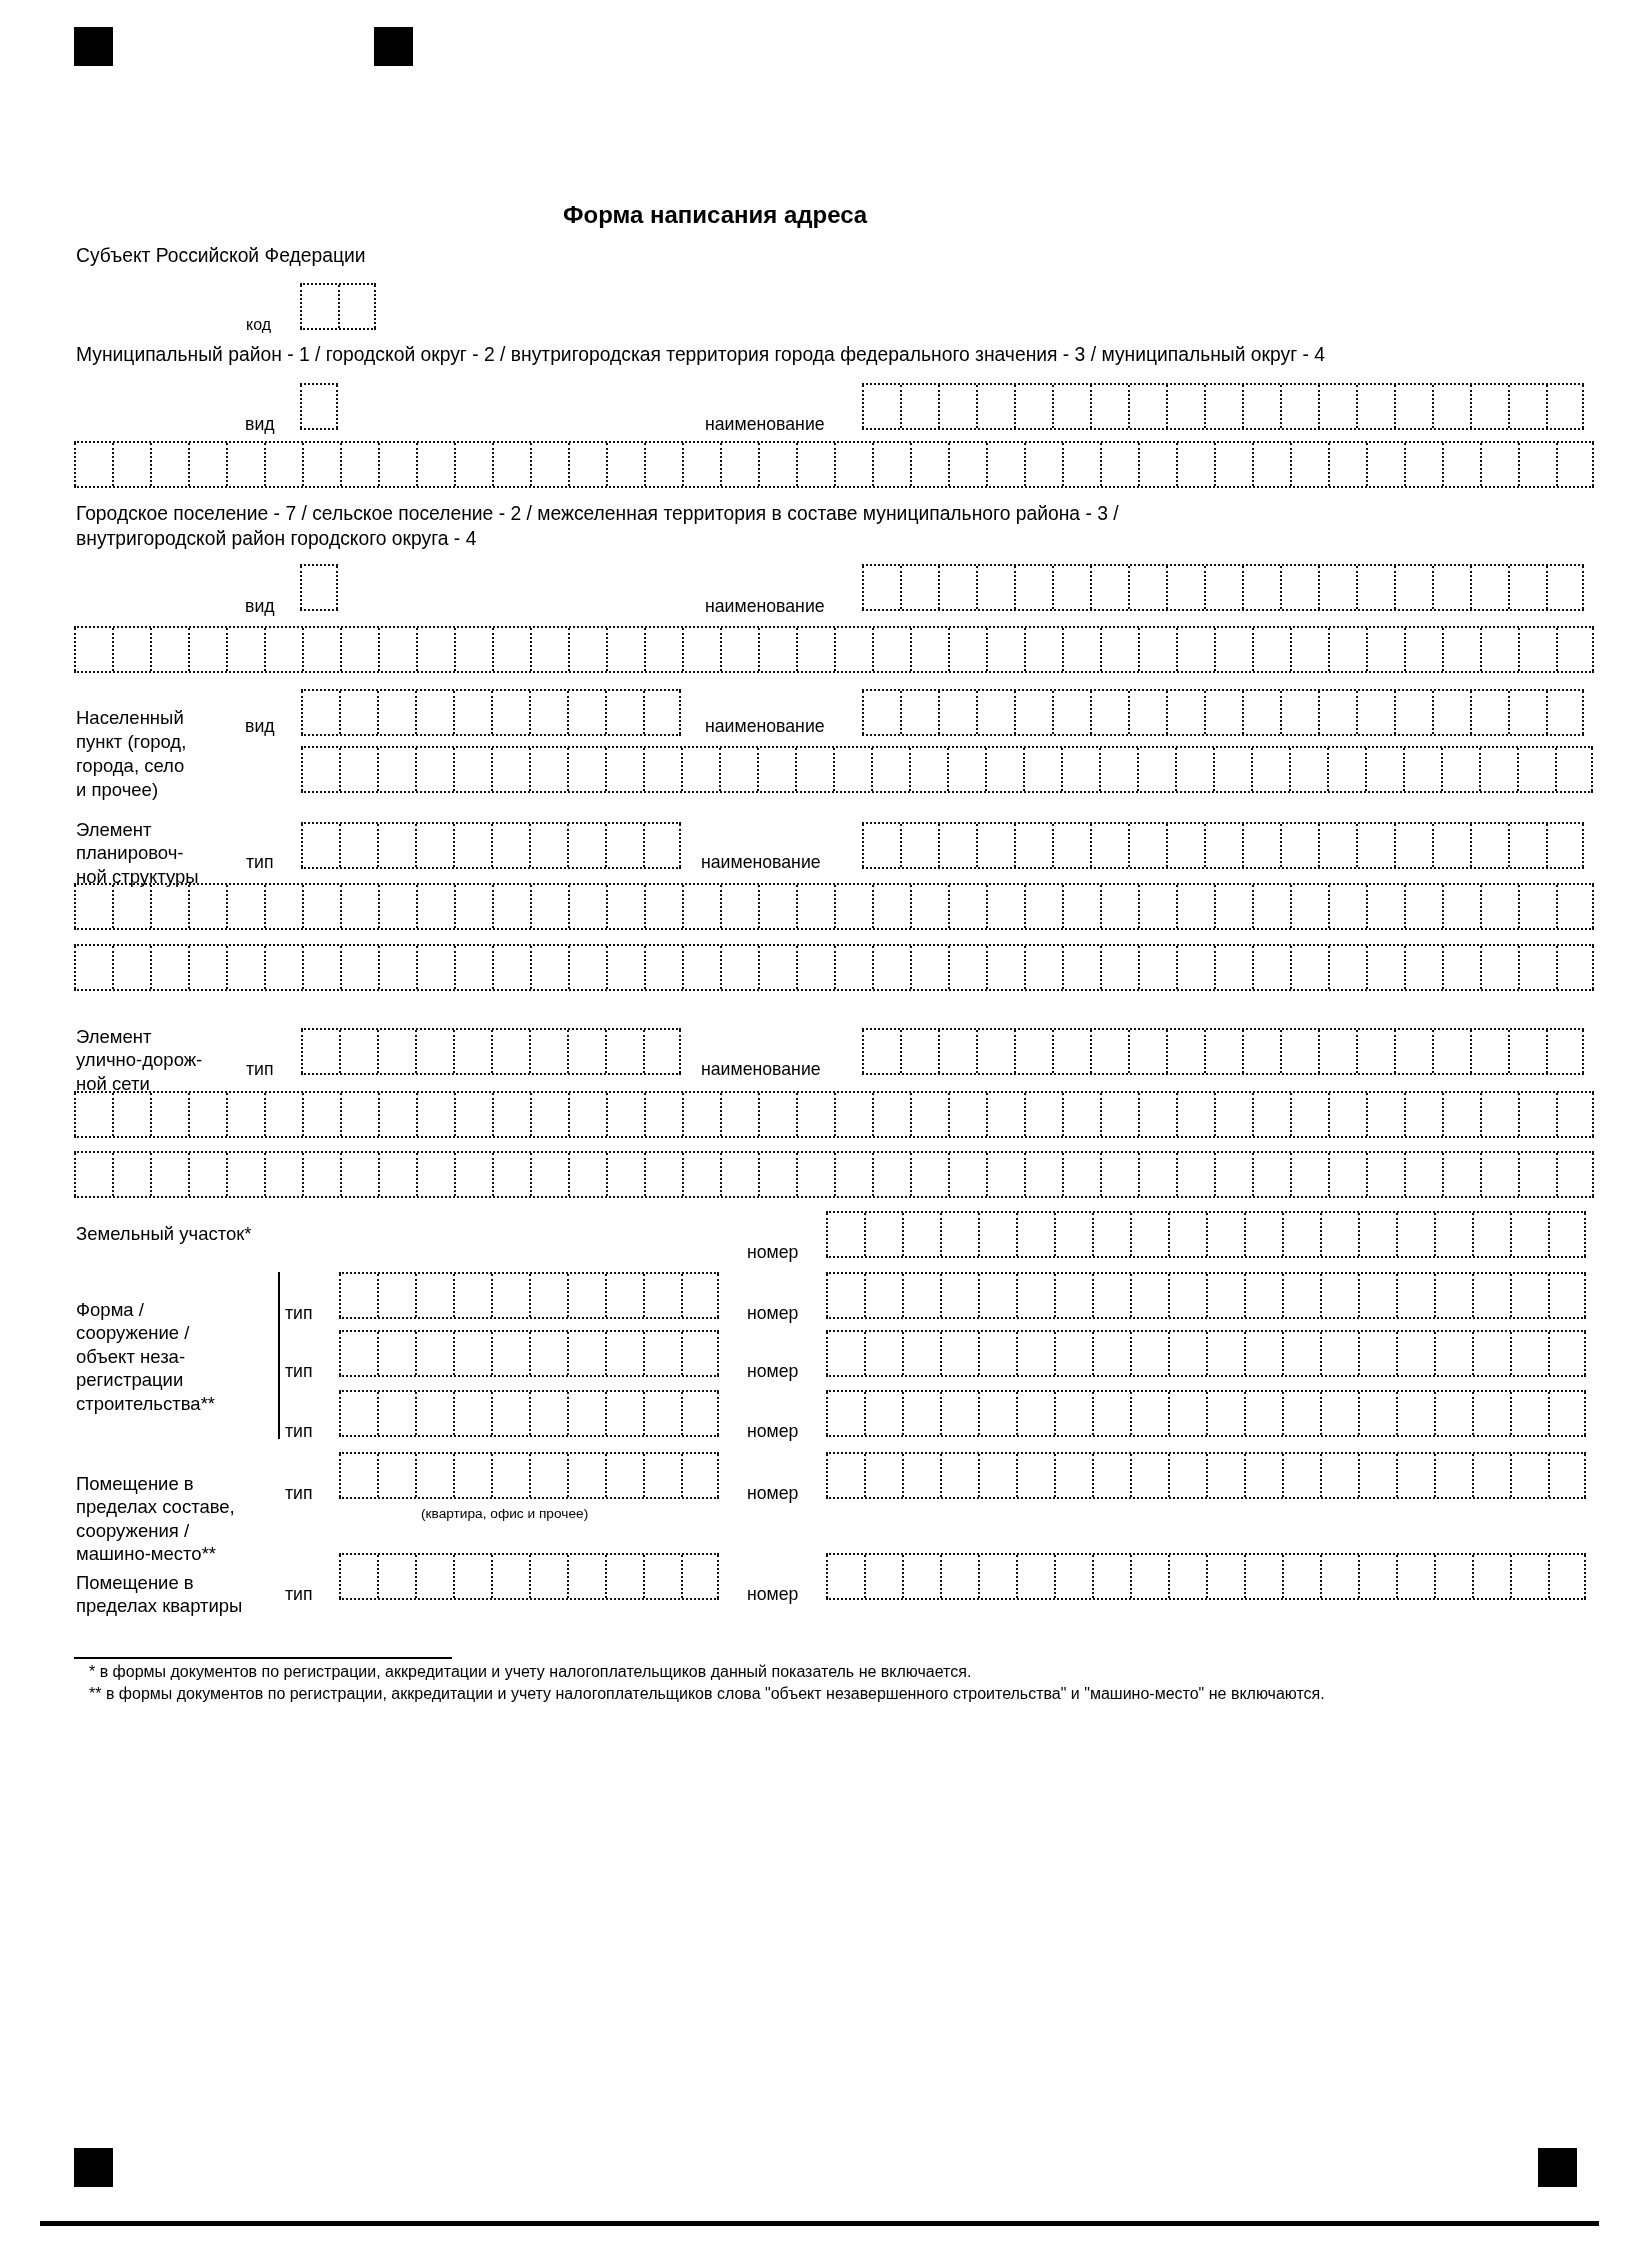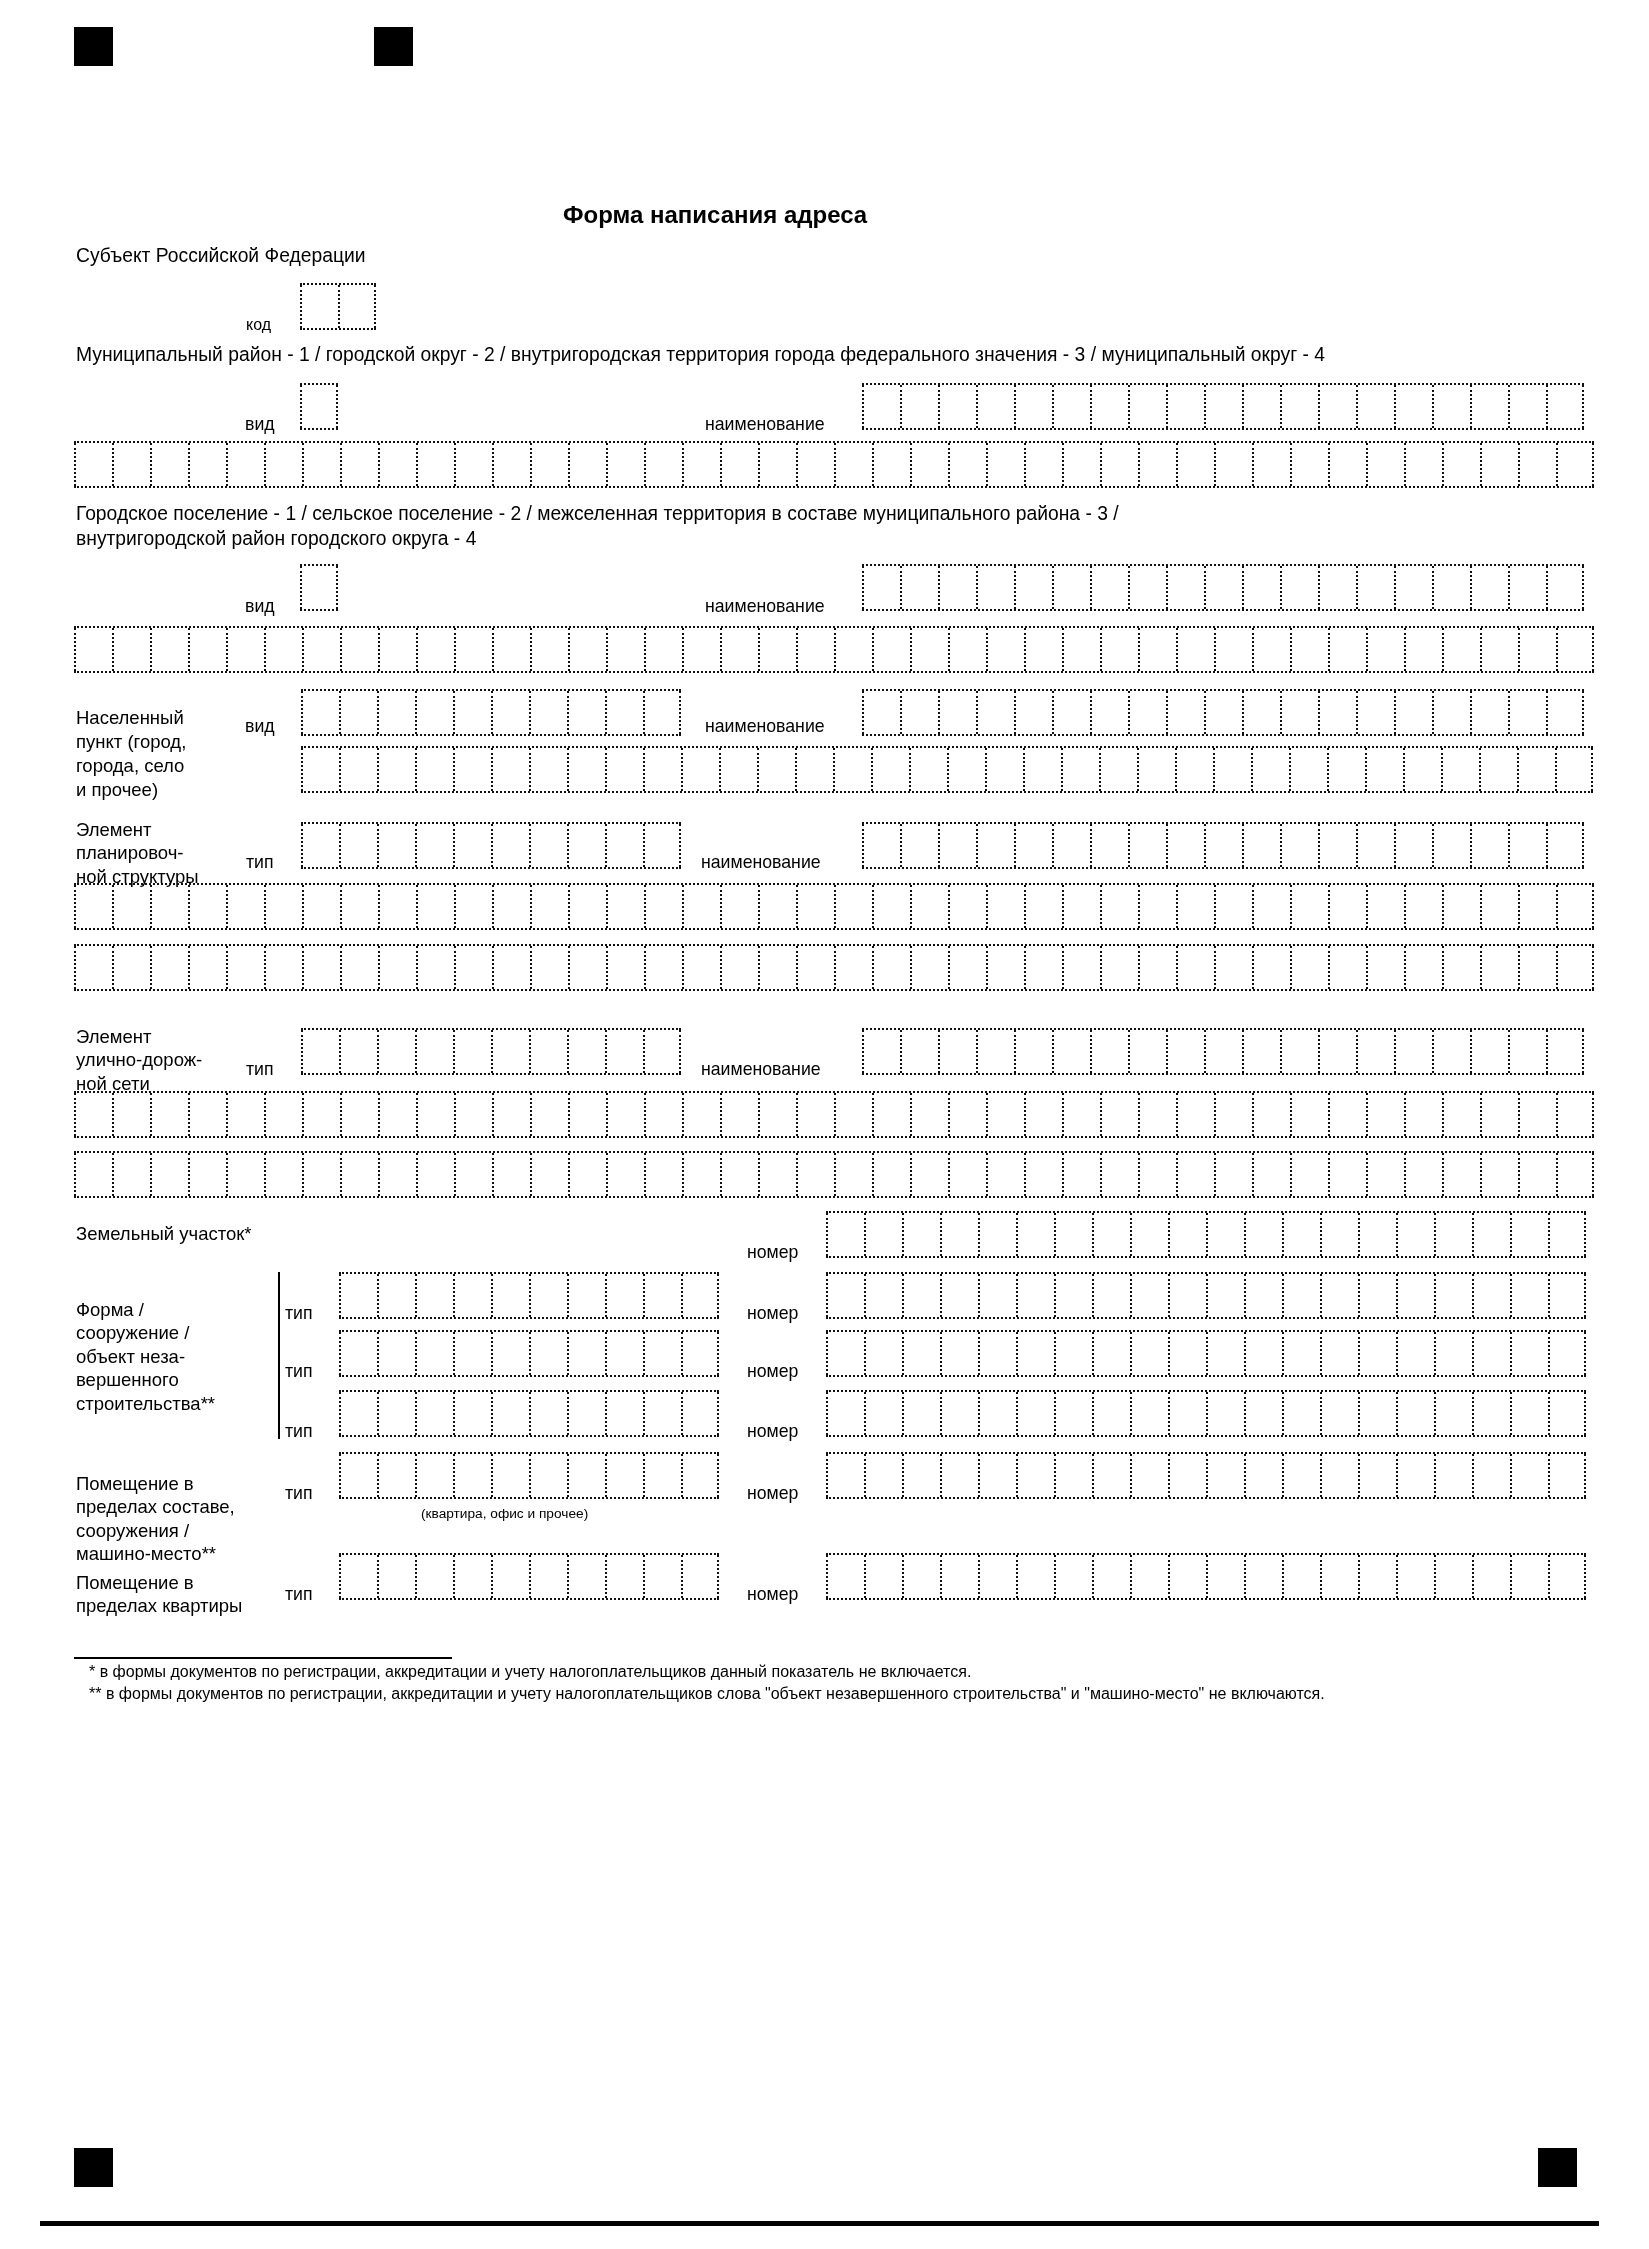--- a/index.html
+++ b/index.html
@@ -102,21 +102,21 @@
     <div class="cell"><input maxlength="1" style=""></div>
     <div class="cell"><input maxlength="1" style=""></div>
     <div class="cell"><input maxlength="1" style=""></div>
     <div class="cell"><input maxlength="1" style=""></div>
     <div class="cell"><input maxlength="1" style=""></div>
     <div class="cell"><input maxlength="1" style=""></div>
     <div class="cell"><input maxlength="1" style=""></div>
     <div class="cell"><input maxlength="1" style=""></div>
   </div>
 
-<div class="txt" style="left:76px;top:502px;">Городское поселение - 1 / сельское поселение - 2 / межселенная территория в составе муниципального района - 3 /</div>
+<div class="txt" style="left:76px;top:502px;">Городское поселение - 7 / сельское поселение - 2 / межселенная территория в составе муниципального района - 3 /</div>
 <div class="txt" style="left:76px;top:527px;">внутригородской район городского округа - 4</div>
 <div class="lbl" style="left:245px;top:577px;">вид</div>
 <div class="grid" style="left:300px;top:564px;">
     <div class="cell"><input maxlength="1" style=""></div>
   </div>
 <div class="lbl" style="left:705px;top:577px;">наименование</div>
 <div class="grid" style="left:862px;top:564px;">
     <div class="cell"><input maxlength="1" style=""></div>
     <div class="cell"><input maxlength="1" style=""></div>
     <div class="cell"><input maxlength="1" style=""></div>
@@ -530,21 +530,21 @@
     <div class="cell"><input maxlength="1" style=""></div>
     <div class="cell"><input maxlength="1" style=""></div>
     <div class="cell"><input maxlength="1" style=""></div>
     <div class="cell"><input maxlength="1" style=""></div>
   </div>
 
 <div class="lbl" style="left:76px;top:1280px;font-size:18.5px;line-height:23.4px;">
   <div>Форма /</div>
   <div>сооружение /</div>
   <div>объект неза-</div>
-  <div>вершенного</div>
+  <div>регистрации</div>
   <div>строительства**</div>
 </div>
 <div class="vline" style="left:278px;top:1272px;height:167px;"></div>
 
 <div class="lbl" style="left:285px;top:1284px;">тип</div>
 <div class="grid" style="left:339px;top:1272px;">
     <div class="cell"><input maxlength="1" style=""></div>
     <div class="cell"><input maxlength="1" style=""></div>
     <div class="cell"><input maxlength="1" style=""></div>
     <div class="cell"><input maxlength="1" style=""></div>

